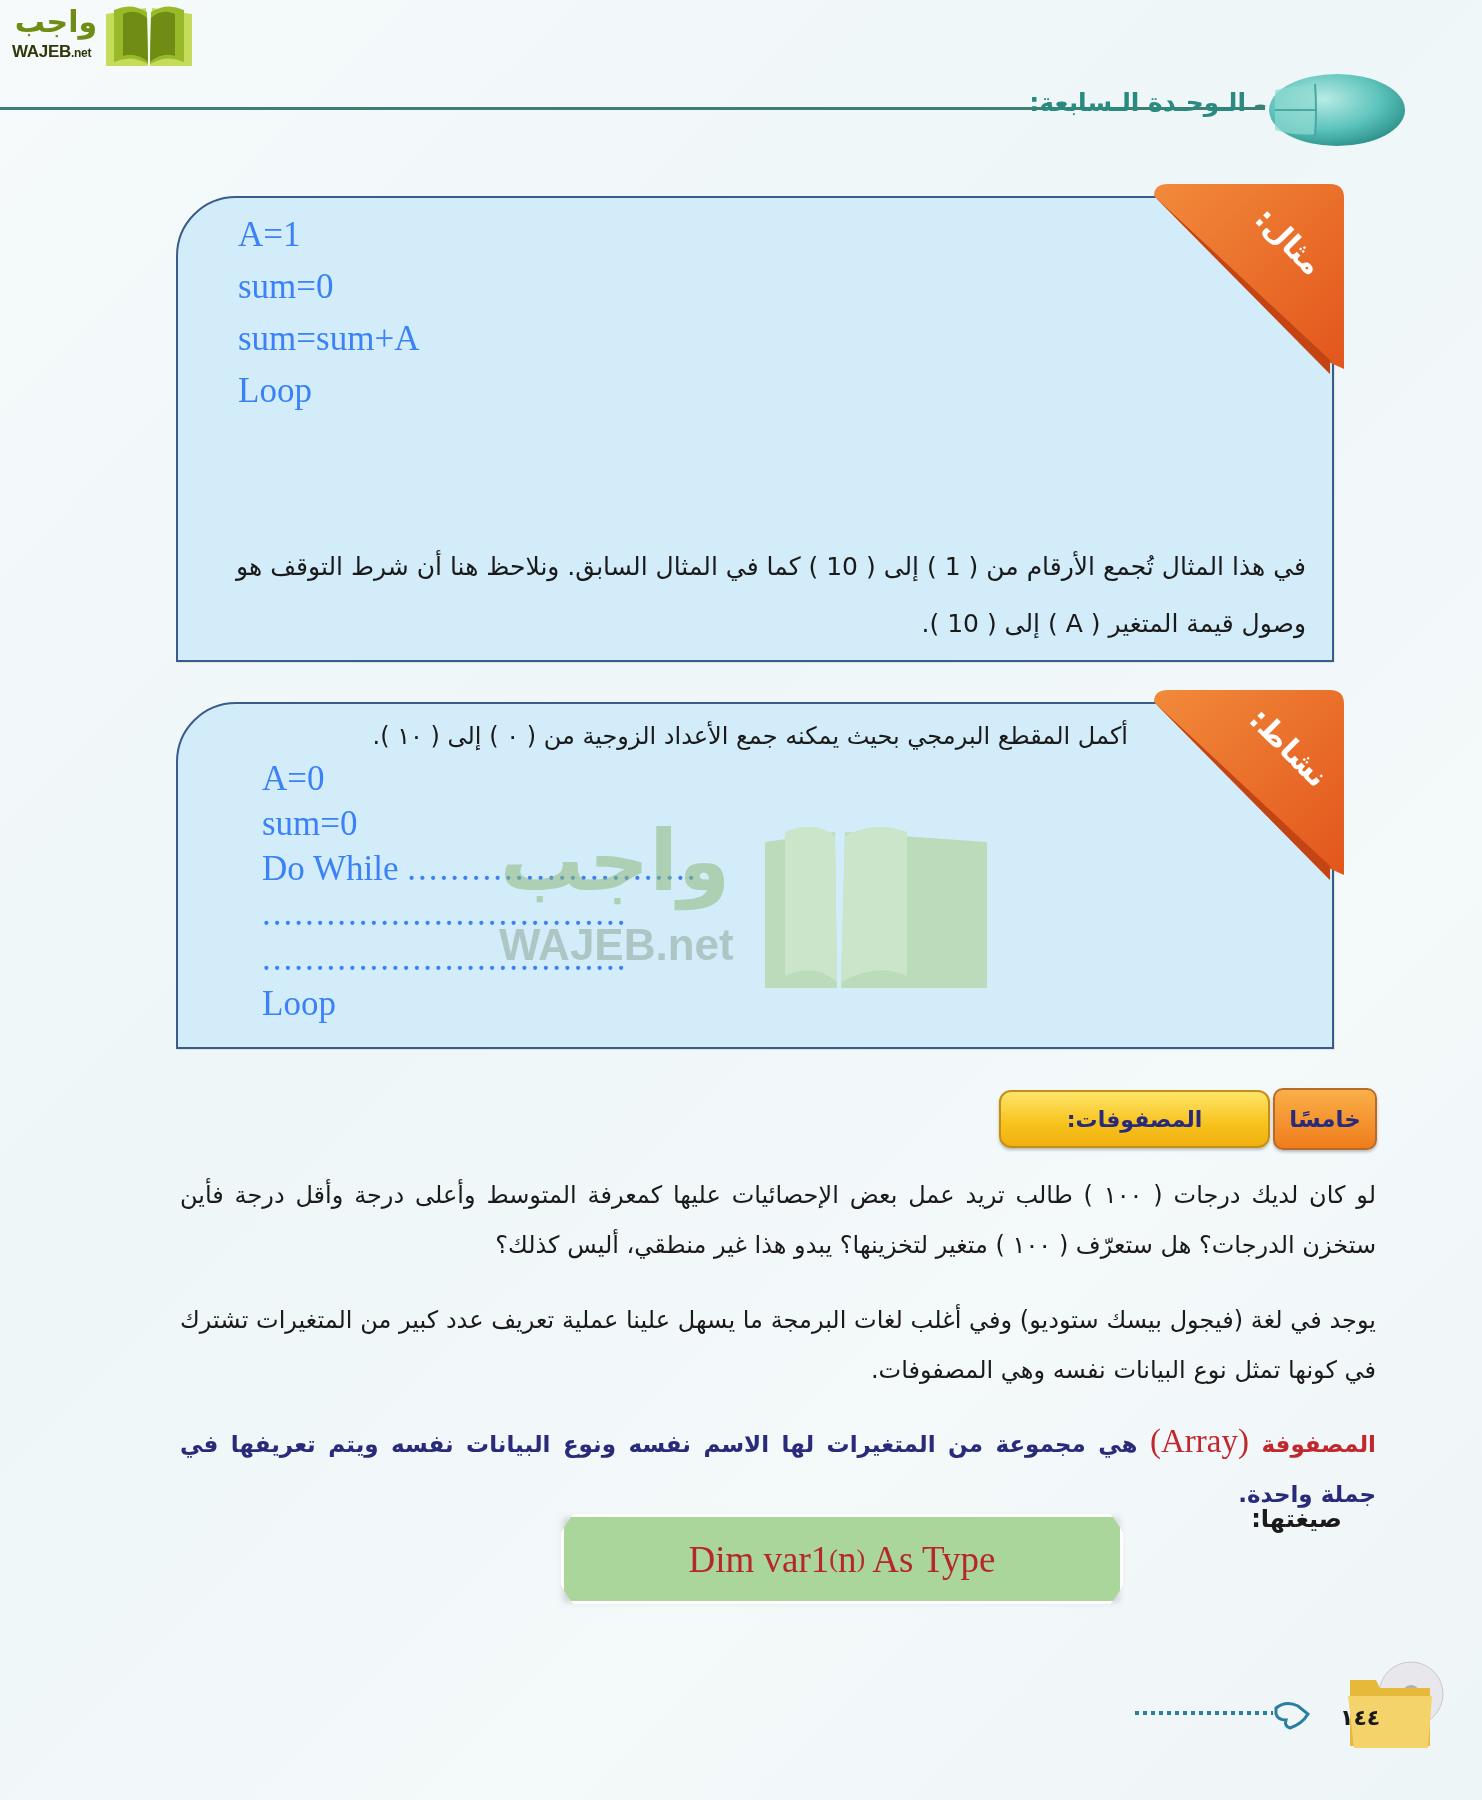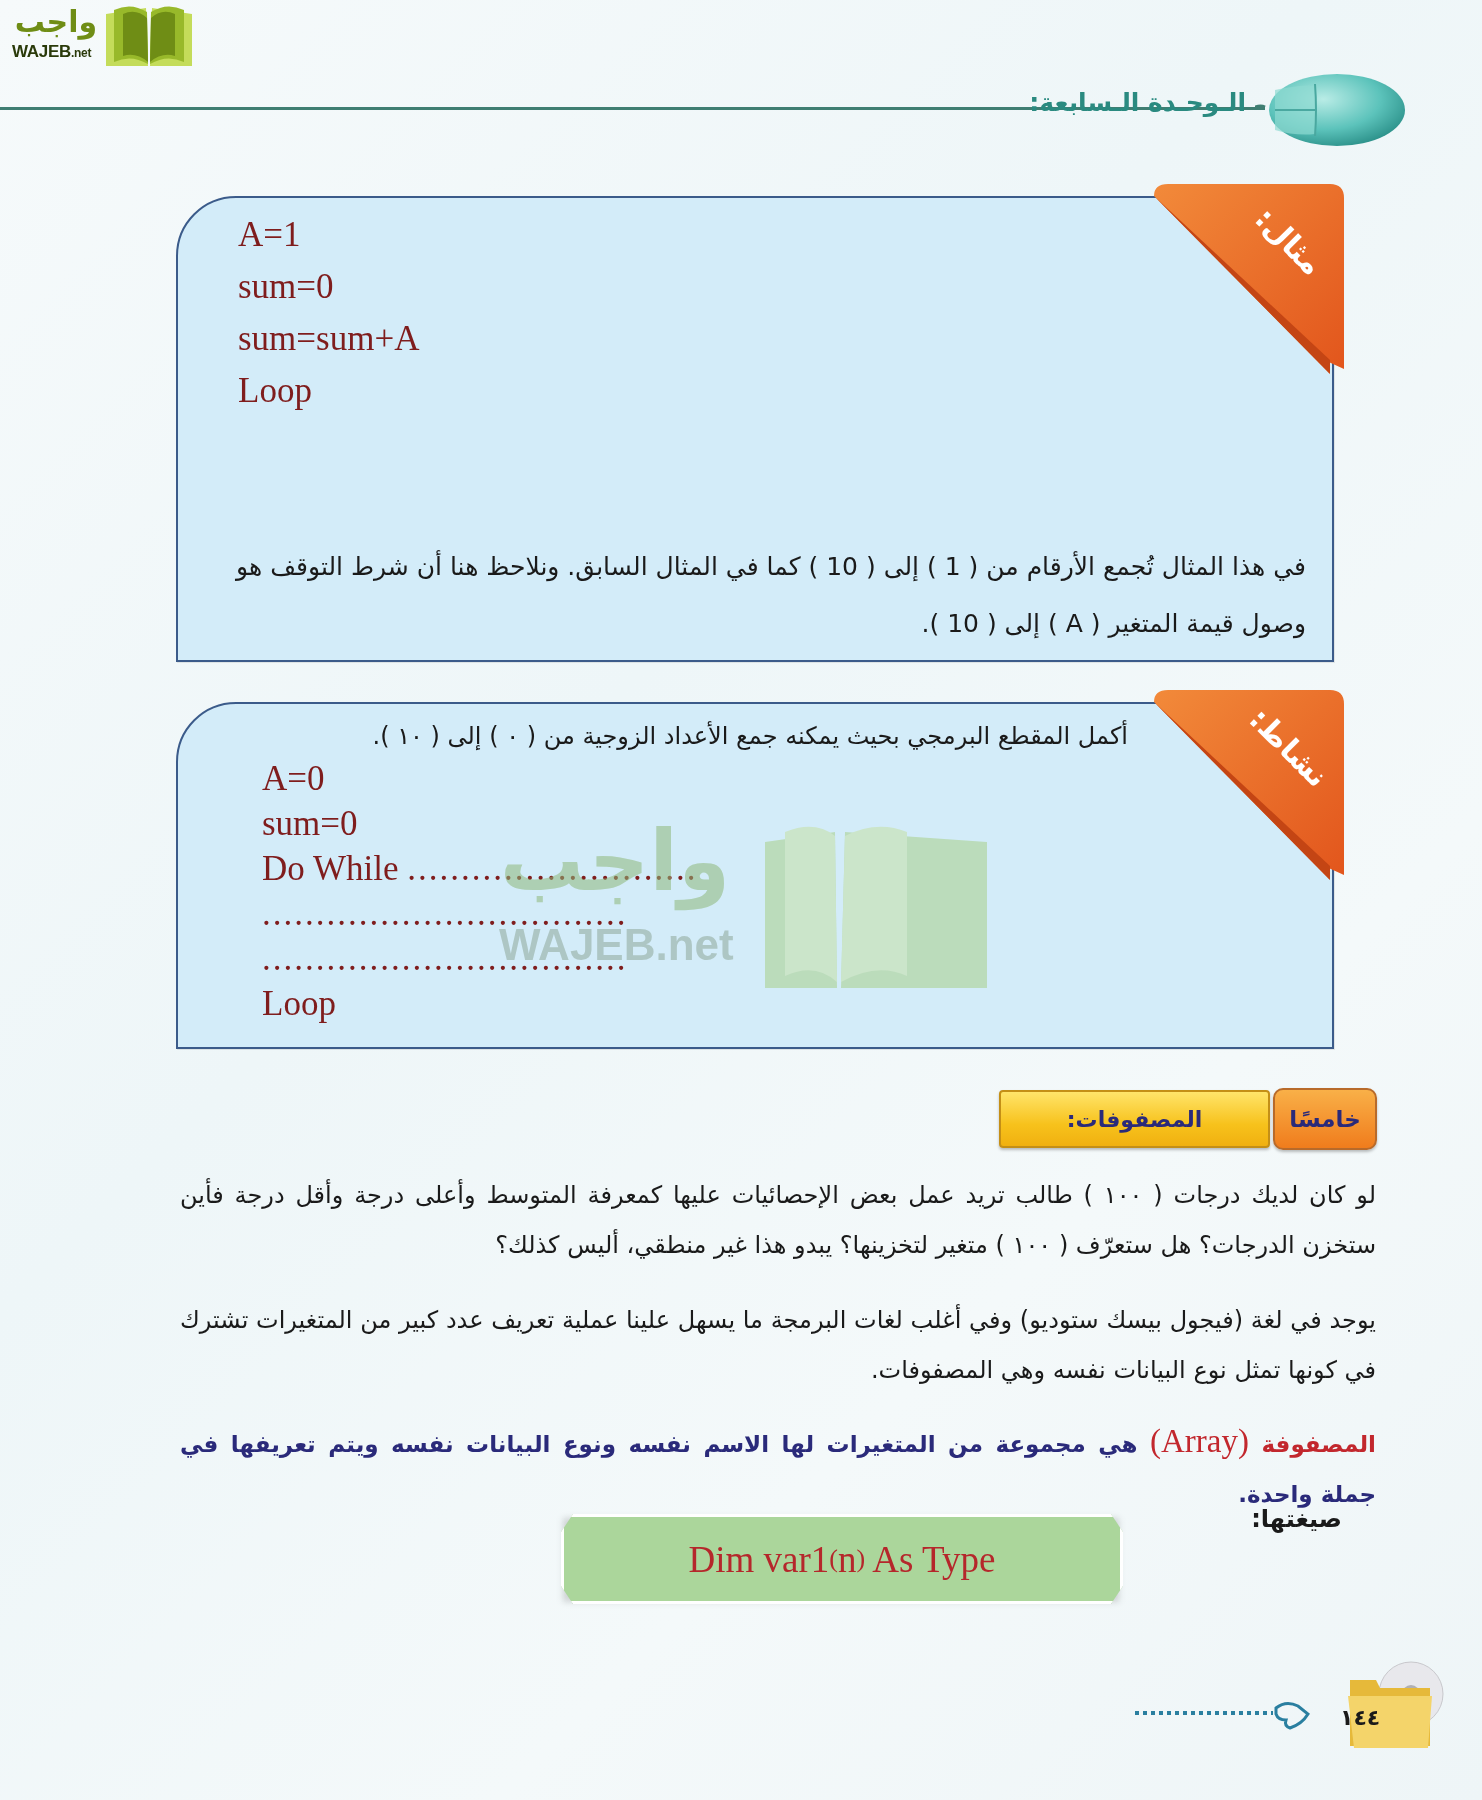--- a/index.html
+++ b/index.html
@@ -33,41 +33,41 @@
   .box2 { left: 176px; top: 702px; width: 1154px; height: 343px; }
 
   .ribbon { width: 190px; height: 190px; }
   .ribbon1 { left: 1154px; top: 184px; }
   .ribbon2 { left: 1154px; top: 690px; }
   .ribbon-label {
     position: absolute; left: 70px; top: 40px; width: 130px; text-align: center;
     transform: rotate(45deg); color: #fff; font-weight: bold; font-size: 30px; direction: rtl;
   }
 
-  .code { font-family: "Liberation Serif", "DejaVu Serif", serif; font-size: 35px; color: #7f1d1d; line-height: 52px; }
+  .code { font-family: "Liberation Serif", "DejaVu Serif", serif; font-size: 35px; color: #3b82f6; line-height: 52px; }
   .code1 { left: 238px; top: 209px; }
   .code2 { left: 262px; top: 756px; line-height: 45px; }
   .code2 .dots { letter-spacing: 2px; }
 
   .note1 { right: 176px; top: 538px; width: 1080px; direction: rtl; text-align: right; font-size: 25px; line-height: 57px; color: #1a1a1a; }
   .task { right: 354px; top: 722px; direction: rtl; font-size: 24px; color: #1a1a1a; }
 
   
   .wm { left: 495px; top: 812px; opacity: .55; }
 
   
   .sec-num {
     left: 1273px; top: 1088px; width: 100px; height: 58px; border-radius: 10px;
     background: linear-gradient(#f9b048, #f07c1c); border: 2px solid #b86a2a;
     box-shadow: 0 2px 3px rgba(0,0,0,.25);
     display: flex; align-items: center; justify-content: center;
     color: #2a2a7a; font-weight: bold; font-size: 23px; direction: rtl;
   }
   .sec-title {
-    left: 999px; top: 1090px; width: 267px; height: 54px; border-radius: 4px;
+    left: 999px; top: 1090px; width: 267px; height: 54px; border-radius: 12px;
     background: linear-gradient(#ffe46a, #f7c21c 60%, #f0b010); border: 2px solid #c48f16;
     box-shadow: 0 2px 3px rgba(0,0,0,.25);
     display: flex; align-items: center; justify-content: center;
     color: #2a2a7a; font-weight: bold; font-size: 22px; letter-spacing: 2px; direction: rtl;
   }
 
   .para { direction: rtl; text-align: justify; font-size: 24px; line-height: 50px; color: #1a1a1a; width: 1196px; right: 106px; }
   .para1 { top: 1170px; }
   .para2 { top: 1295px; }
   .para3 { top: 1416px; font-weight: bold; color: #2a2a7a; font-size: 23px; }

